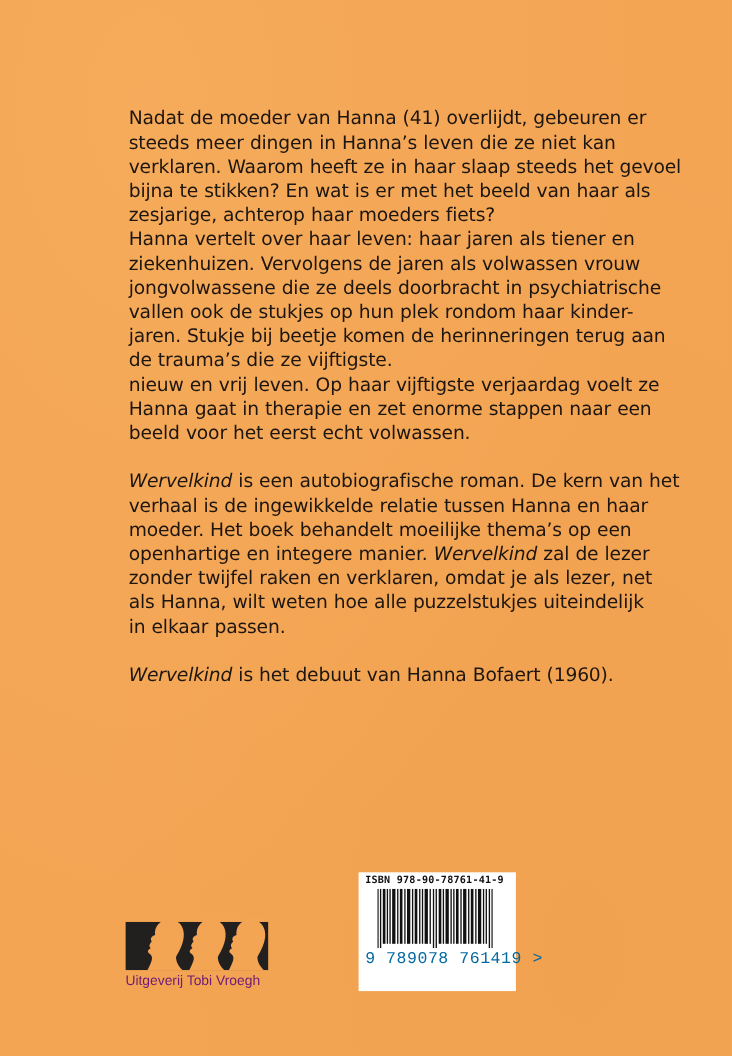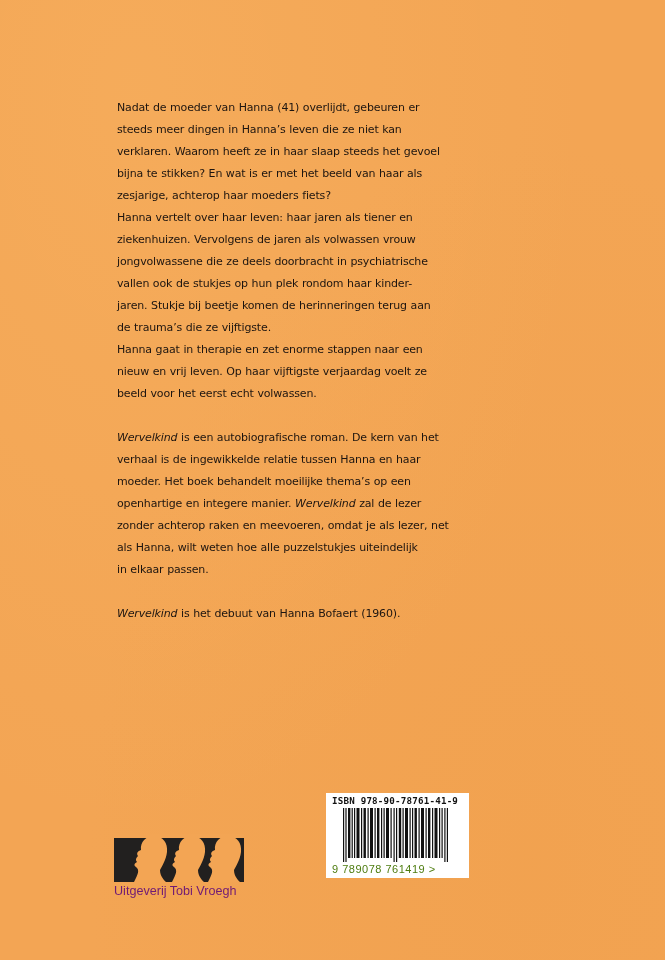--- a/index.html
+++ b/index.html
@@ -12,43 +12,43 @@
     }
     .cover {
       position: absolute; left: 0; top: 0; width: 665px; height: 960px;
       background:
         radial-gradient(ellipse at 20% 10%, rgba(255,200,120,0.18), transparent 60%),
         radial-gradient(ellipse at 80% 90%, rgba(230,140,50,0.12), transparent 60%),
         #F3A554;
     }
     .blurb {
       position: absolute; left: 117px; top: 97px; width: 440px;
-      font-size: 11px; line-height: 22px; letter-spacing: -0.15px;
+      font-size: 17px; line-height: 22px; letter-spacing: -0.15px;
       word-spacing: 0.3px;
     }
     .blurb p { margin: 0; }
     .blurb .gap { height: 22px; }
     .blurb em { font-style: italic; }
     .line { display: block; white-space: nowrap; }
 
     .barcode {
-      position: absolute; left: 326px; top: 793px; width: 143px; height: 85px;
+      position: absolute; left: 326px; top: 793px; width: 143px; height: 108px;
       background: #ffffff;
     }
     .isbn-label {
       position: absolute; left: 6px; top: 2px;
       font-family: "DejaVu Sans Mono", monospace; font-size: 9.2px; font-weight: bold;
       letter-spacing: 0.2px; color: #111;
     }
     .bars {
       position: absolute; left: 17px; top: 15px; width: 105px; height: 54px;
     }
     .barcode-digits {
       position: absolute; left: 6px; top: 70px; width: 135px;
-      font-family: Liberation Sans, sans-serif; font-size: 11px; color: #4d7c0f;
+      font-family: Liberation Mono, monospace; font-size: 15px; color: #0369a1;
       white-space: nowrap; letter-spacing: 0.5px;
     }
     .logo {
       position: absolute; left: 114px; top: 834px; width: 130px; height: 48px;
     }
     .logo-text {
       position: absolute; left: 114px; top: 884px;
       font-family: "Liberation Sans", sans-serif; font-size: 12.6px; color: #701a75;
       white-space: nowrap;
     }
@@ -68,31 +68,31 @@
   </p>
   <p>
     <span class="line">Hanna vertelt over haar leven: haar jaren als tiener en</span>
     <span class="line">ziekenhuizen. Vervolgens de jaren als volwassen vrouw</span>
     <span class="line">jongvolwassene die ze deels doorbracht in psychiatrische</span>
     <span class="line">vallen ook de stukjes op hun plek rondom haar kinder-</span>
     <span class="line">jaren. Stukje bij beetje komen de herinneringen terug aan</span>
     <span class="line">de trauma’s die ze vijftigste.</span>
   </p>
   <p>
+    <span class="line">nieuw en vrij leven. Op haar vijftigste verjaardag voelt ze</span>
     <span class="line">Hanna gaat in therapie en zet enorme stappen naar een</span>
-    <span class="line">nieuw en vrij leven. Op haar vijftigste verjaardag voelt ze</span>
     <span class="line">beeld voor het eerst echt volwassen.</span>
   </p>
   <div class="gap"></div>
   <p>
     <span class="line"><em>Wervelkind</em><span> is een autobiografische roman. De kern van het</span></span>
     <span class="line">verhaal is de ingewikkelde relatie tussen Hanna en haar</span>
     <span class="line">moeder. Het boek behandelt moeilijke thema’s op een</span>
     <span class="line"><span>openhartige en integere manier. </span><em>Wervelkind</em><span> zal de lezer</span></span>
-    <span class="line">zonder achterop raken en meevoeren, omdat je als lezer, net</span>
+    <span class="line">zonder twijfel raken en verklaren, omdat je als lezer, net</span>
     <span class="line">als Hanna, wilt weten hoe alle puzzelstukjes uiteindelijk</span>
     <span class="line">in elkaar passen.</span>
   </p>
   <div class="gap"></div>
   <p>
     <span class="line"><em>Wervelkind</em><span> is het debuut van Hanna Bofaert (1960).</span></span>
   </p>
 </div>
 
 <div class="barcode">

